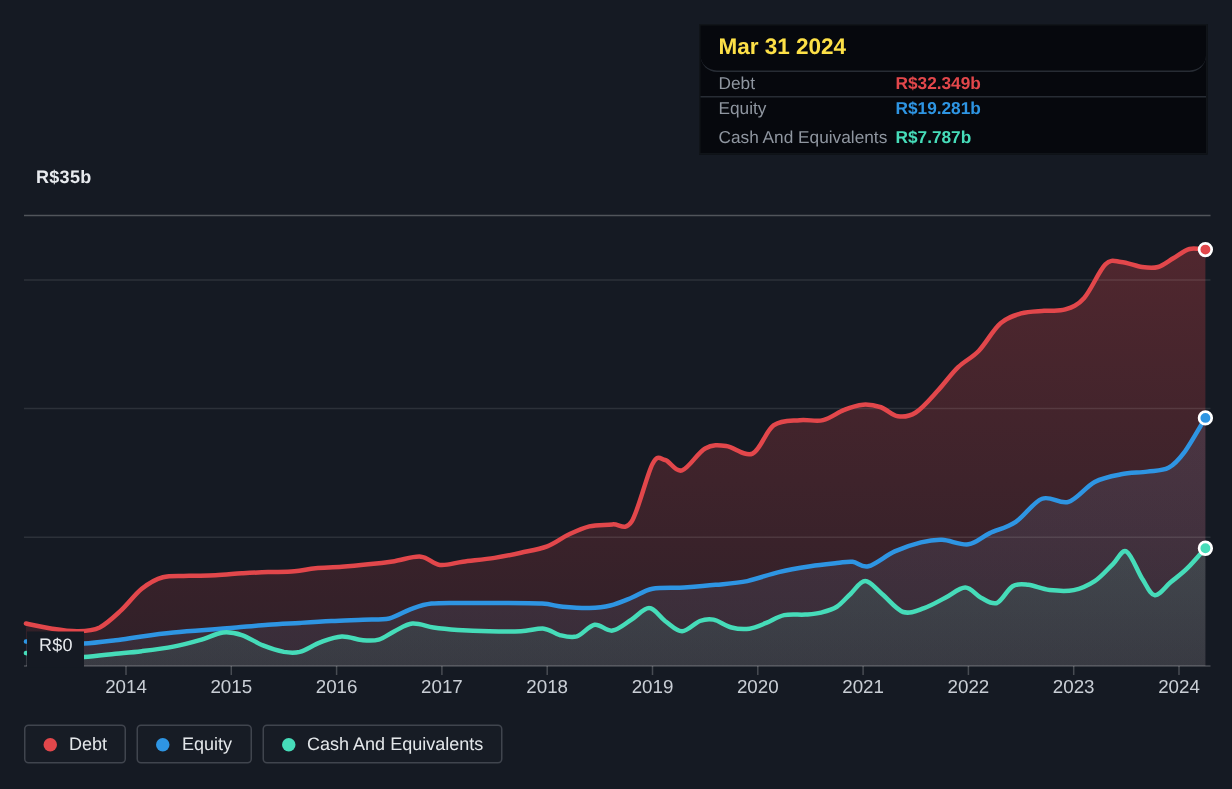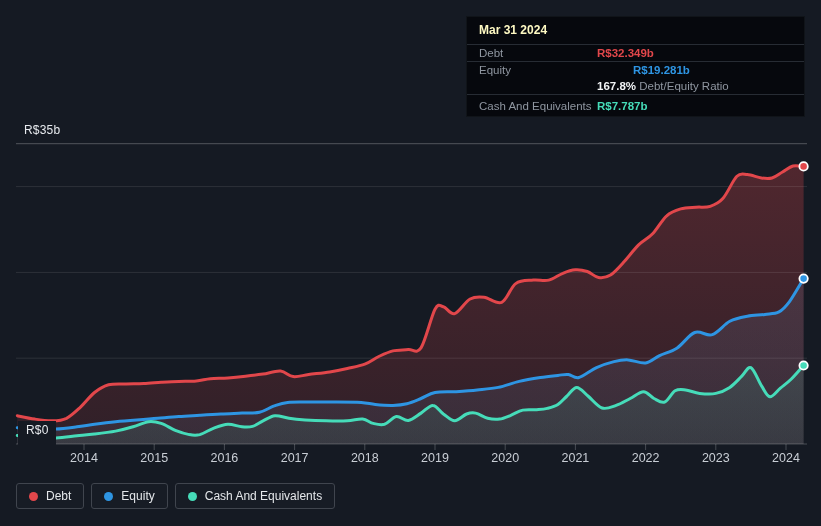--- a/index.html
+++ b/index.html
@@ -1,27 +1,27 @@
 <!DOCTYPE html>
 <html><head>
 <meta charset="utf-8">
 <style>
   html,body{margin:0;padding:0;}
   body{width:821px;height:526px;overflow:hidden;background:#151a23;
        font-family:"Liberation Sans", sans-serif;}
   .root{position:relative;width:821px;height:526px;background:#151a23;}
   svg#chart{position:absolute;left:0;top:0;}
   .ylabel{position:absolute;font-size:12px;color:#e7eaee;font-weight:500;letter-spacing:.2px;}
-  .ylabel.top{left:24px;top:123px;}
+  .ylabel.top{left:24px;top:111px;font-weight:bold;}
   .ylabel.zero{left:18px;top:421px;background:#151a23;padding:2px 7px 8px 8px;}
   
   .tooltip{position:absolute;left:466px;top:16px;width:339px;background:#06080d;
            box-sizing:border-box;border:1px solid #101419;font-size:11.5px;color:#e8ebee;}
-  .tt-title{padding:6px 12px 7px;font-size:12px;font-weight:700;color:#fef9c3;
-            border-bottom:1px solid #272c34;}
+  .tt-title{padding:6px 12px 7px;font-size:15px;font-weight:700;color:#fde047;
+            border-bottom:1px solid #272c34;border-radius:11px;}
   .tt-row{display:flex;align-items:center;padding:0 12px;height:16px;}
   .tt-row.bb{border-bottom:1px solid #272c34;}
   .tt-row.cash{height:21px;}
   .tt-label{width:118px;flex:none;color:#8f96a0;}
   .tt-value{font-weight:700;text-align:center;}
   .tt-ratio .pct{font-weight:700;color:#f2f4f6;}
   .tt-ratio .muted{color:#8f96a0;}
   
   .legend{position:absolute;left:16px;top:483px;display:flex;gap:7px;}
   .legend-item{display:flex;align-items:center;gap:8px;border:1px solid #40454e;
@@ -91,25 +91,21 @@
   <div class="ylabel zero">R$0</div>
 
   <div class="tooltip">
     <div class="tt-title">Mar 31 2024</div>
     <div class="tt-row bb">
       <span class="tt-label">Debt</span>
       <span class="tt-value" style="color: rgb(226, 71, 75);">R$32.349b</span>
     </div>
     <div class="tt-row">
       <span class="tt-label">Equity</span>
-      <span class="tt-value" style="color: rgb(46, 149, 227); margin-left: 36px;">R$19.281b</span>
-    </div>
-    <div class="tt-row bb">
-      <span class="tt-label"></span>
-      <span class="tt-ratio"><span class="pct">167.8%</span>&nbsp;<span class="muted">Debt/Equity Ratio</span></span>
+      <span class="tt-value" style="color: rgb(46, 149, 227);">R$19.281b</span>
     </div>
     <div class="tt-row cash">
       <span class="tt-label">Cash And Equivalents</span>
       <span class="tt-value" style="color: rgb(70, 220, 185);">R$7.787b</span>
     </div>
   </div>
 
   <div class="legend">
     <div class="legend-item">
       <span class="dot" style="background: rgb(226, 71, 75);"></span>

